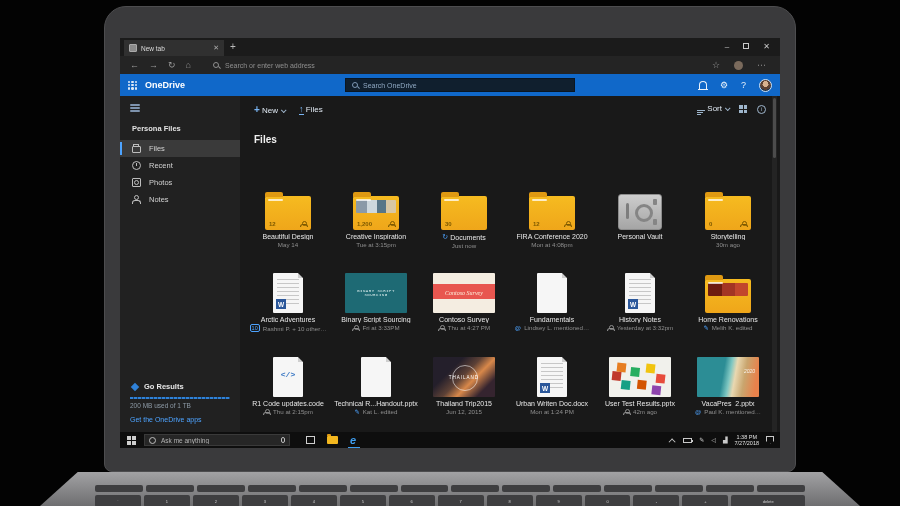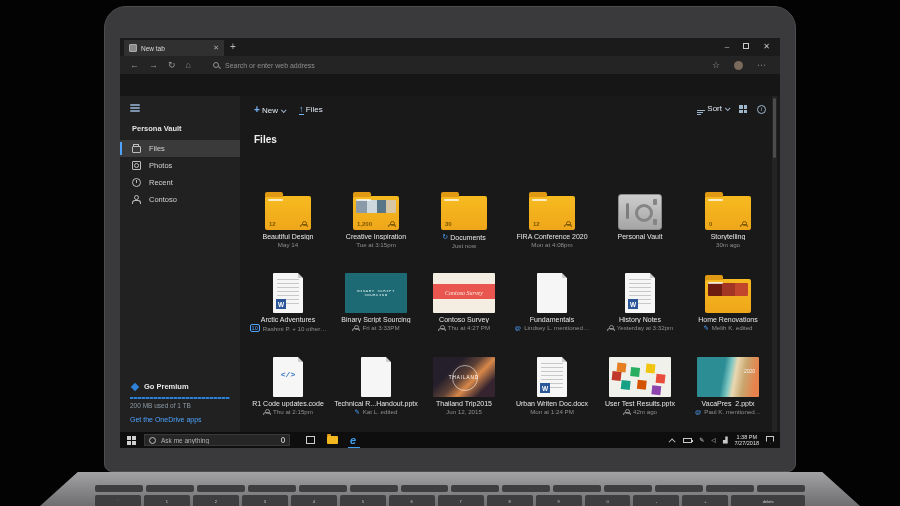--- a/index.html
+++ b/index.html
@@ -224,49 +224,73 @@
       <span class="nav-ic">→</span>
       <span class="nav-ic">↻</span>
       <span class="nav-ic">⌂</span>
       <span class="mag"></span>
       <span id="addr-text">Search or enter web address</span>
       <span class="addr-right">☆</span>
       <span class="hub-dot"></span>
       <span class="addr-right">⋯</span>
     </div>
 
+    <div class="abs" id="odheader">
+      <span class="waffle">
+          <i></i>
+          <i></i>
+          <i></i>
+          <i></i>
+          <i></i>
+          <i></i>
+          <i></i>
+          <i></i>
+          <i></i>
+        </span>
+      <span id="od-name">OneDrive</span>
+      <div id="od-search">
+        <span class="mag"></span>
+        <span id="od-search-text">Search OneDrive</span>
+      </div>
+      <div id="od-right">
+        <span class="bell"></span>
+        <span class="hdr-glyph">⚙</span>
+        <span class="hdr-glyph">?</span>
+        <span class="avatar"></span>
+      </div>
+    </div>
 
     <div class="abs" id="sidebar">
       <div class="abs" id="burger">
           <i></i>
           <i></i>
           <i></i>
         </div>
-      <div class="abs" id="profile-name">Persona Vault</div>
+      <div class="abs" id="profile-name">Persona Files</div>
       <div class="abs" id="side-list">
           <div class="side-item active">
             <span class="sic sic-folder"></span>
             <span>Files</span>
           </div>
           <div class="side-item">
+            <span class="sic sic-clock"></span>
+            <span>Recent</span>
+          </div>
+          <div class="side-item">
             <span class="sic sic-photo"></span>
             <span>Photos</span>
           </div>
           <div class="side-item">
-            <span class="sic sic-clock"></span>
-            <span>Recent</span>
-          </div>
-          <div class="side-item">
             <span class="sic sic-people"></span>
-            <span>Contoso</span>
+            <span>Notes</span>
           </div>
         </div>
       <div class="abs" id="premium">
         <span class="diamond"></span>
-        <span id="premium-label">Go Premium</span>
+        <span id="premium-label">Go Results</span>
       </div>
       <div class="abs" id="storage-bar"></div>
       <div class="abs" id="storage-text">200 MB used of 1 TB</div>
       <div class="abs" id="apps-link">Get the OneDrive apps</div>
     </div>
 
     <div class="abs" id="content">
       <div class="abs" id="toolbar">
         <span><span class="plus">+</span> <span>New</span><span class="chev"></span></span>
         <span><span class="up-arrow">↑</span> <span>Files</span></span>

